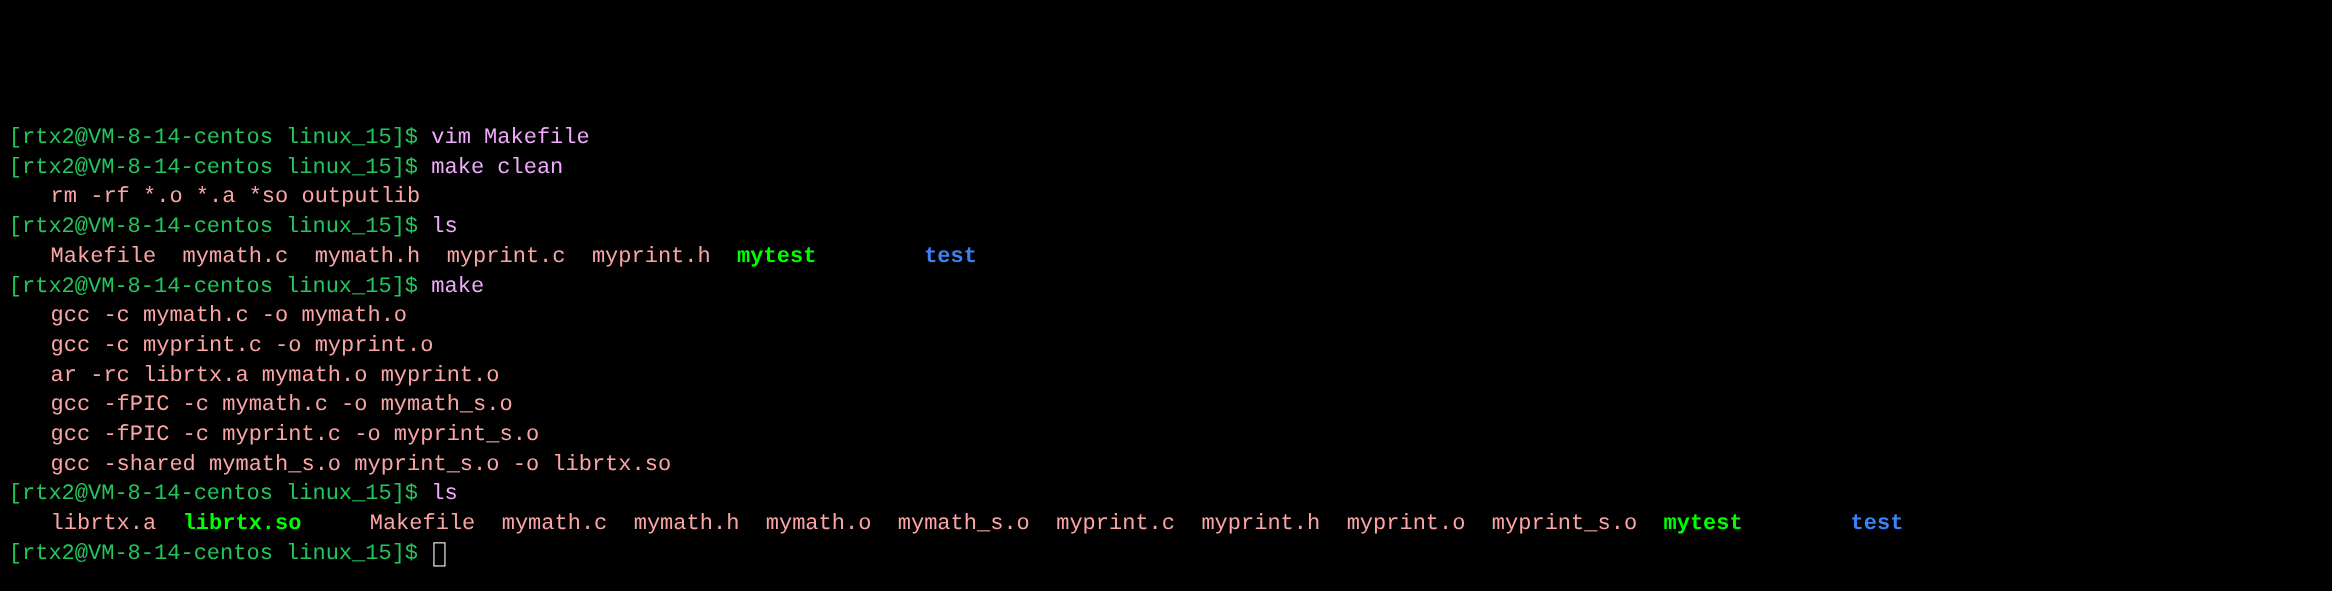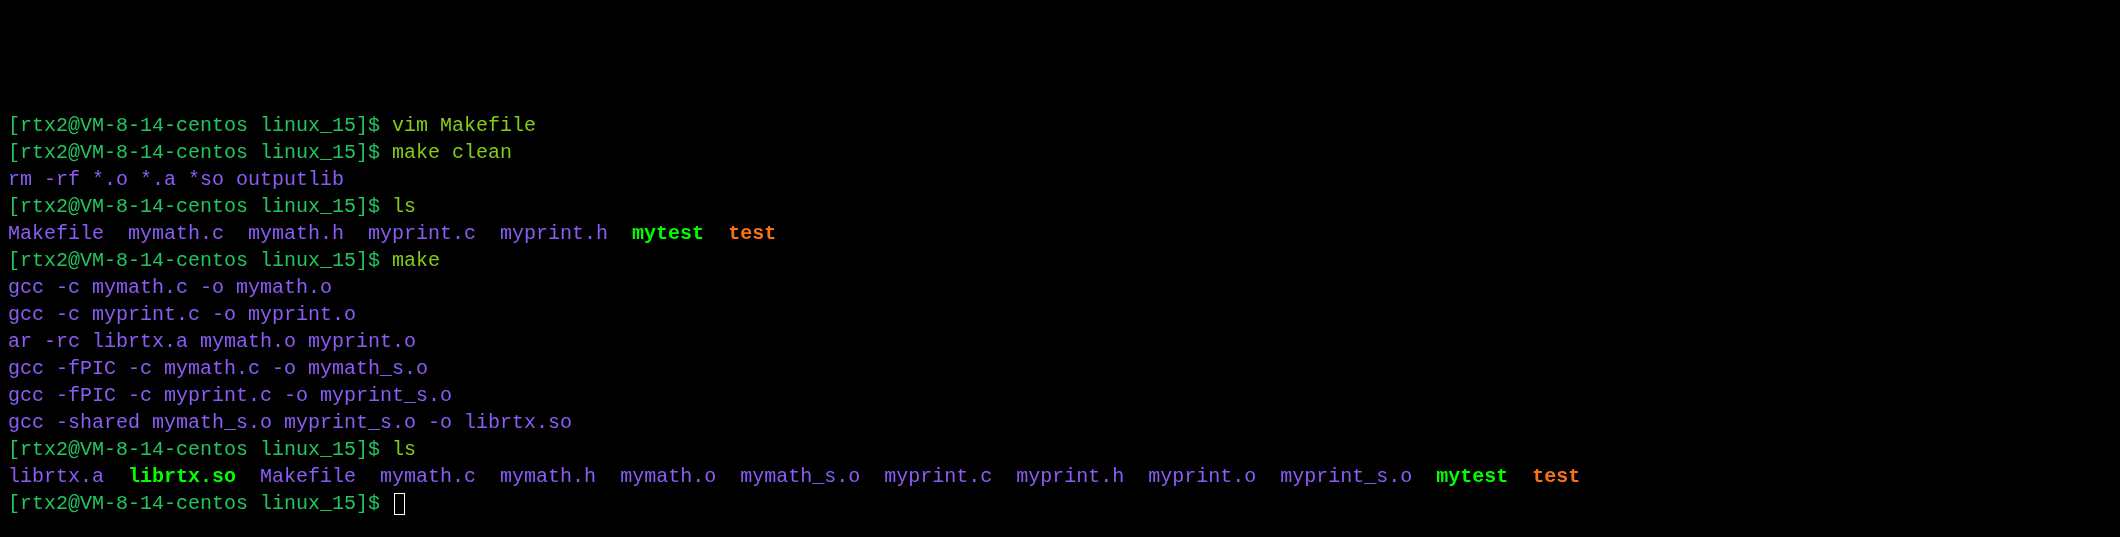--- a/index.html
+++ b/index.html
@@ -19,34 +19,36 @@
       width: 2120px;
       position: relative;
     }
     .line {
       display: block;
     }
     .prompt {
       color: #22c55e;
     }
     .cmd {
-      color: #84cc16;
+      color: #f0abfc;
       margin-top: 35px;
     }
     .output {
-      color: #8b5cf6;
+      color: #fca5a5;
+      margin-left: 38px;
     }
     .exec-green {
       color: #00ff00;
       font-weight: bold;
       font-family: Liberation Mono, monospace;
     }
     .dir-blue {
-      color: #f97316;
+      color: #3b82f6;
       font-weight: bold;
+      margin-left: 36px;
     }
     .cursor {
       display: inline-block;
       width: 11px;
       height: 22px;
       border: 1px solid #ffffff;
       vertical-align: text-bottom;
       margin-left: 2px;
     }
   </style>

